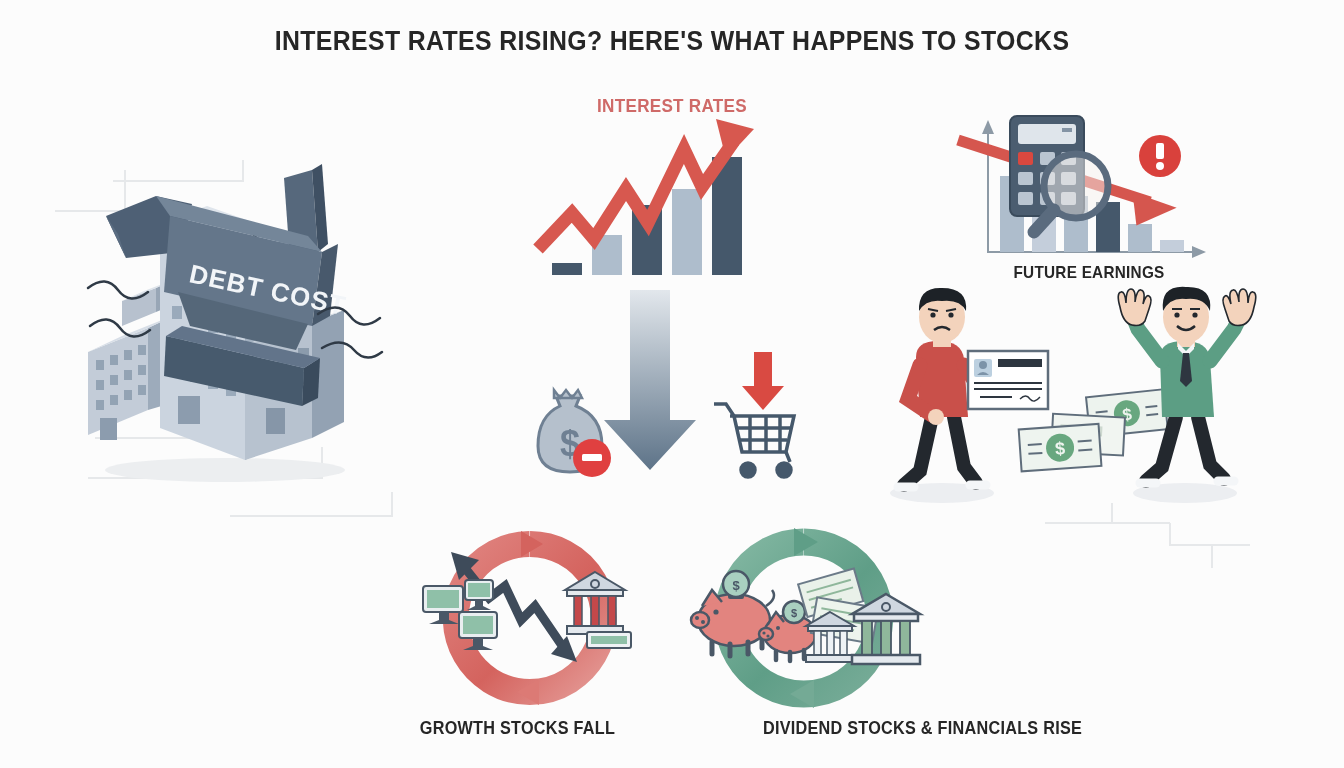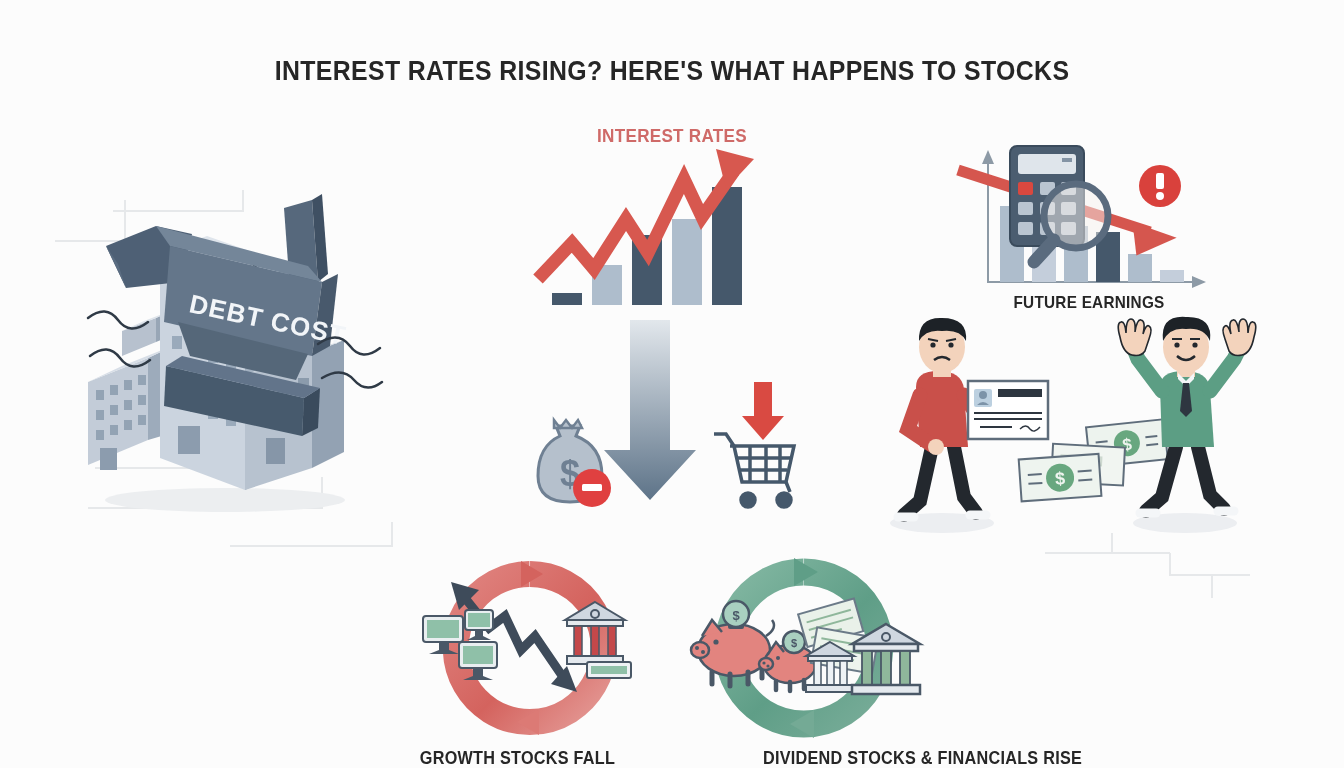--- a/index.html
+++ b/index.html
@@ -6,21 +6,20 @@
   html, body {
     width: 1344px; height: 768px;
     background: #fcfcfc;
     font-family: "Liberation Sans", sans-serif;
     overflow: hidden;
   }
   #stage {
     position: relative;
     width: 1344px; height: 540px;
     background: #fcfcfc;
-    margin-top: 30px;
   }
   .bg-lines { position: absolute; inset: 0; }
   .title {
     position: absolute;
     top: 26px; left: 0; width: 100%;
     text-align: center;
     font-family: "Liberation Sans Narrow", "Liberation Sans", sans-serif;
     font-weight: bold;
     font-size: 27px;
     letter-spacing: 0.4px;

